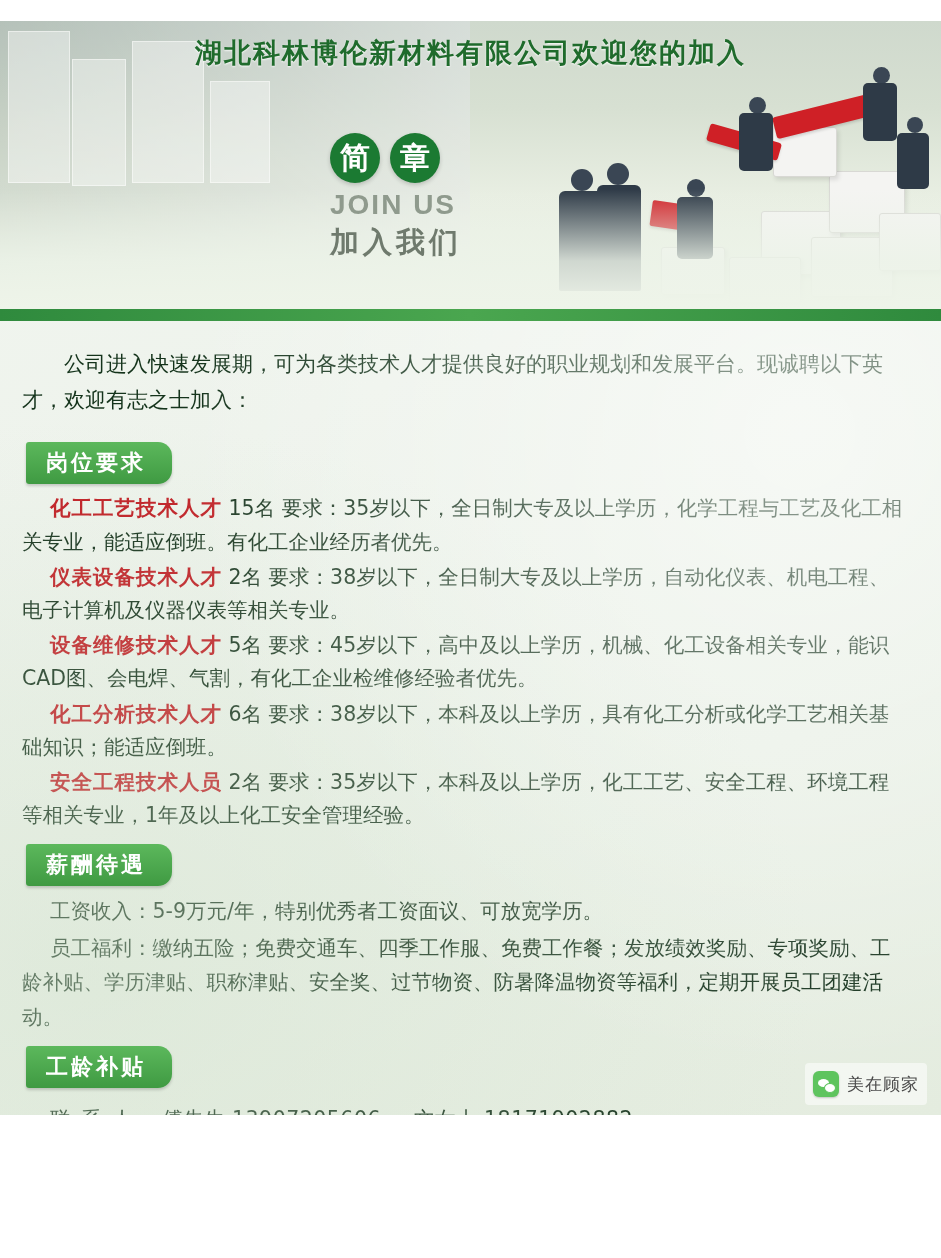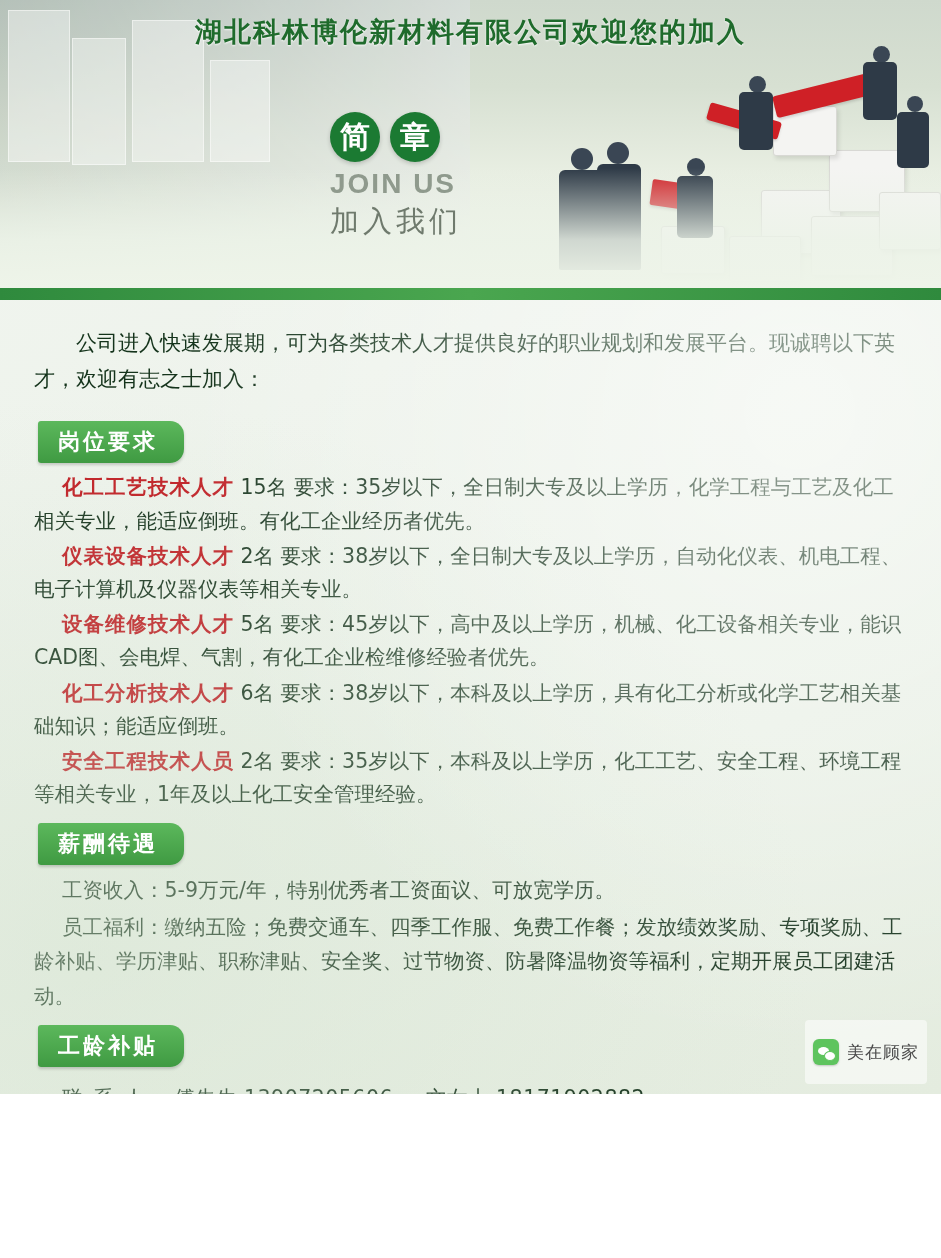--- a/index.html
+++ b/index.html
@@ -13,20 +13,21 @@
     font-family: "Liberation Sans", sans-serif;
     overflow: hidden;
     position: relative;
   }
   .poster {
     position: relative;
     width: 941px;
     height: 1094px;
     background: linear-gradient(160deg, #f2f6f0 0%, #eef3ec 35%, #e9f0e6 70%, #e4ecdf 100%);
     overflow: hidden;
+    margin-top: 21px;
   }
 
   
   .banner {
     position: relative;
     height: 288px;
     overflow: hidden;
     background: linear-gradient(to bottom, #cfd9cd 0%, #d7e0d2 30%, #e8eee2 60%, #eef3e8 100%);
   }
   
@@ -107,21 +108,21 @@
     margin-top: 6px;
     font-family: "Liberation Sans", sans-serif;
     font-weight: bold;
     font-size: 28px;
     letter-spacing: 2px;
     color: #8f9a8d;
   }
   .joincn {
     margin-top: 2px;
     font-family: "DejaVu Sans", "Liberation Sans", sans-serif;
-    font-weight: normal;
+    font-weight: bold;
     font-size: 29px;
     letter-spacing: 4px;
     color: #6f7a6d;
   }
 
   
   .illus {
     position: absolute;
     right: 0;
     top: 30px;
@@ -153,21 +154,21 @@
 
   
   .divider {
     height: 12px;
     background: linear-gradient(to right, #2f8a3d, #4aa64f 50%, #2f8a3d);
   }
 
   
   .content {
     position: relative;
-    padding: 26px 34px 10px 34px;
+    padding: 26px 34px 10px 22px;
     color: #14331b;
   }
   .content::before {
     content: "";
     position: absolute;
     left: 0; top: 0; right: 0; bottom: 0;
     background:
       radial-gradient(ellipse at 85% 12%, rgba(255,255,255,0.55), rgba(255,255,255,0) 55%),
       radial-gradient(ellipse at 10% 70%, rgba(210,226,205,0.45), rgba(255,255,255,0) 60%);
     pointer-events: none;
@@ -241,21 +242,21 @@
 
   
   .footer-mark {
     position: absolute;
     right: 14px;
     bottom: 10px;
     display: flex;
     align-items: center;
     gap: 8px;
     background: rgba(255,255,255,0.55);
-    padding: 19px 8px;
+    padding: 8px 8px;
     border-radius: 4px;
   }
   .wechat-icon {
     width: 26px; height: 26px;
     border-radius: 6px;
     background: #5ec45e;
     position: relative;
     box-shadow: 0 1px 2px rgba(0,0,0,0.2);
   }
   .wechat-icon::before {

